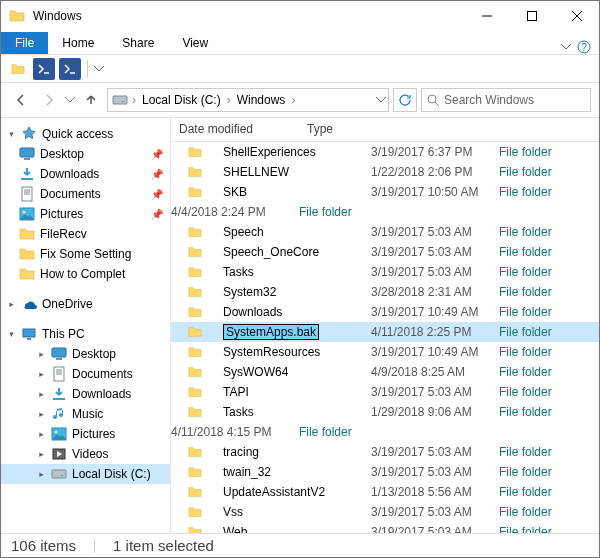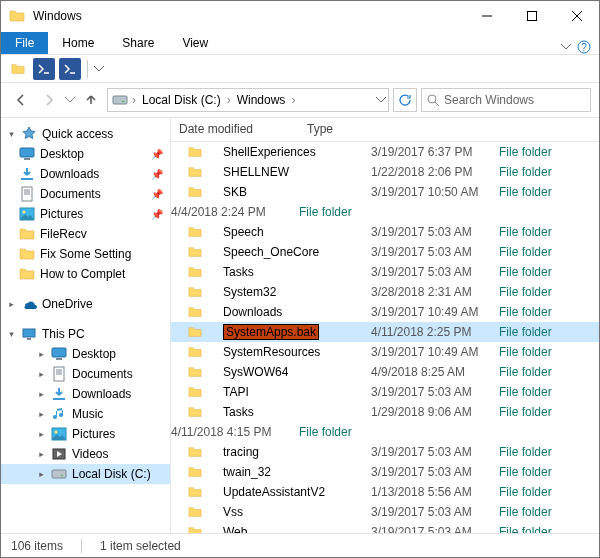--- a/index.html
+++ b/index.html
@@ -43,25 +43,25 @@
 .columns { display: flex; height: 24px; border-bottom: 1px solid #e6e6e6; font-size: 12px; color: #444; }
 .col { padding: 4px 8px; border-right: 1px solid transparent; }
 .col-name { width: 200px; padding-left: 20px; }
 .col-date { width: 128px; }
 .col-type { flex: 1; }
 .rows { flex: 1; overflow-y: auto; overflow-x: hidden; }
 .row { display: flex; height: 20px; align-items: center; font-size: 12px; }
 .row.sel { background: #cce8ff; }
 .c-name { width: 200px; display: flex; align-items: center; gap: 20px; padding-left: 16px; overflow: hidden; }
 .c-name .txt { white-space: nowrap; overflow: hidden; text-overflow: ellipsis; }
-.c-name .txt.editing { border: 1px solid #000; background: #c2410c; padding: 0 2px; }
+.c-name .txt.editing { border: 1px solid #000; background: #7dd3fc; padding: 0 2px; }
 .c-date { width: 128px; color: #555; white-space: nowrap; }
 .c-type { flex: 1; color: #0f766e; }
 .folder-svg { width: 16px; height: 14px; flex-shrink: 0; }
-.statusbar { height: 24px; border-top: 1px solid #e1e1e1; display: flex; align-items: center; padding: 0 10px; font-size: 12px; gap: 18px; color: #444; text-align: center; }
+.statusbar { height: 24px; border-top: 1px solid #e1e1e1; display: flex; align-items: center; padding: 0 10px; font-size: 15px; gap: 18px; color: #444; text-align: center; }
 .status-sep { width: 1px; height: 14px; background: #ccc; }
 
 .rows::-webkit-scrollbar, .navpane::-webkit-scrollbar { width: 16px; }
 .rows::-webkit-scrollbar-track, .navpane::-webkit-scrollbar-track { background: #f0f0f0; }
 .rows::-webkit-scrollbar-thumb, .navpane::-webkit-scrollbar-thumb { background: #c2c2c2; }
 .rows::-webkit-scrollbar-button, .navpane::-webkit-scrollbar-button { background: #f0f0f0; height: 16px; }
 </style>
 </head>
 <body>
 

